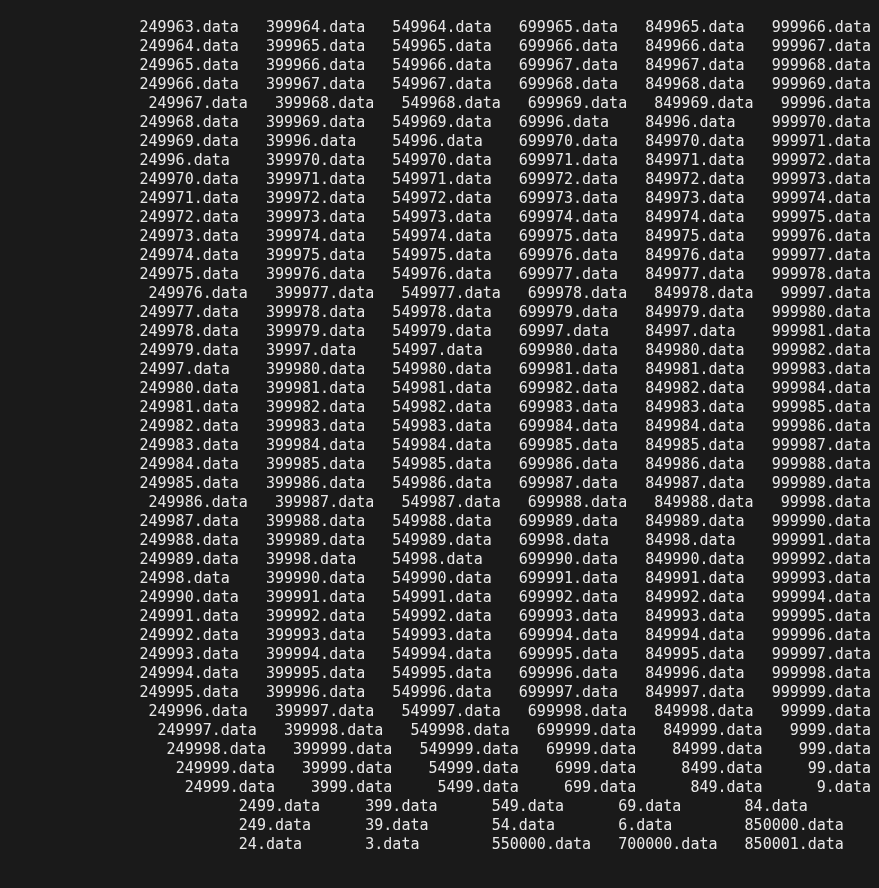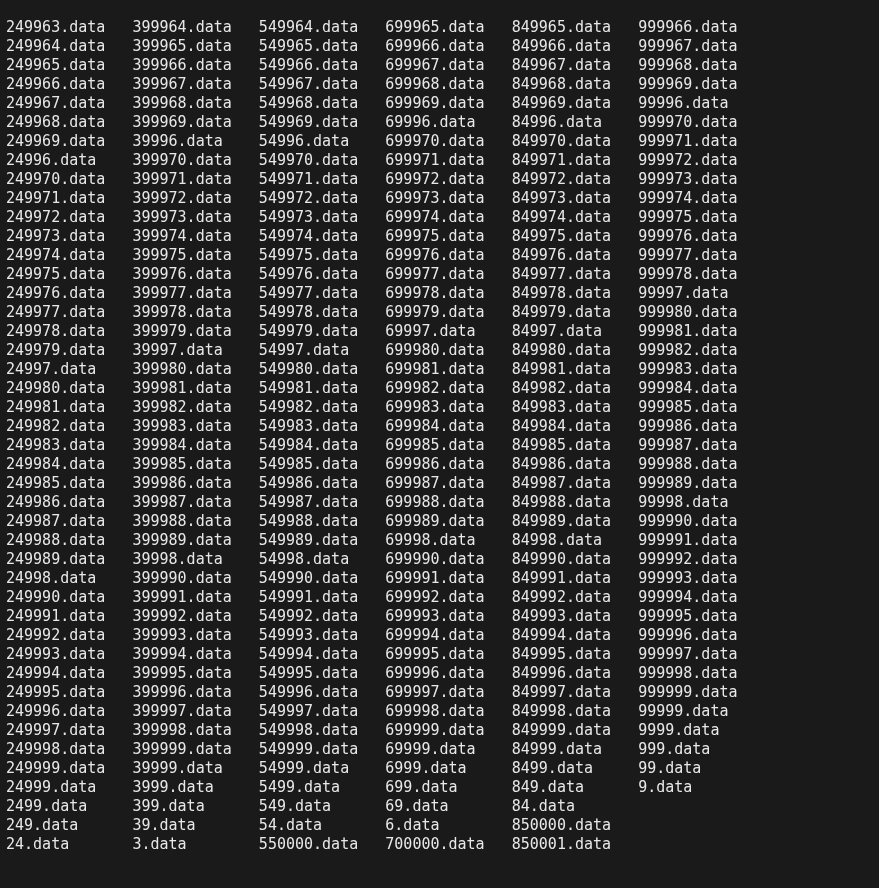--- a/index.html
+++ b/index.html
@@ -11,20 +11,21 @@
     overflow:hidden;
   }
   .terminal{
     font-family:"Consolas","Menlo","DejaVu Sans Mono","Courier New",monospace;
     font-size:15px;
     line-height:19px;
     color:#e8e8e8;
     white-space:pre;
     padding:3px 8px 0 6px;
     letter-spacing:0px;
+    text-align:right;
   }
 </style>
 </head>
 <body>
 
 <pre class="terminal" id="out">249963.data   399964.data   549964.data   699965.data   849965.data   999966.data
 249964.data   399965.data   549965.data   699966.data   849966.data   999967.data
 249965.data   399966.data   549966.data   699967.data   849967.data   999968.data
 249966.data   399967.data   549967.data   699968.data   849968.data   999969.data
 249967.data   399968.data   549968.data   699969.data   849969.data   99996.data

